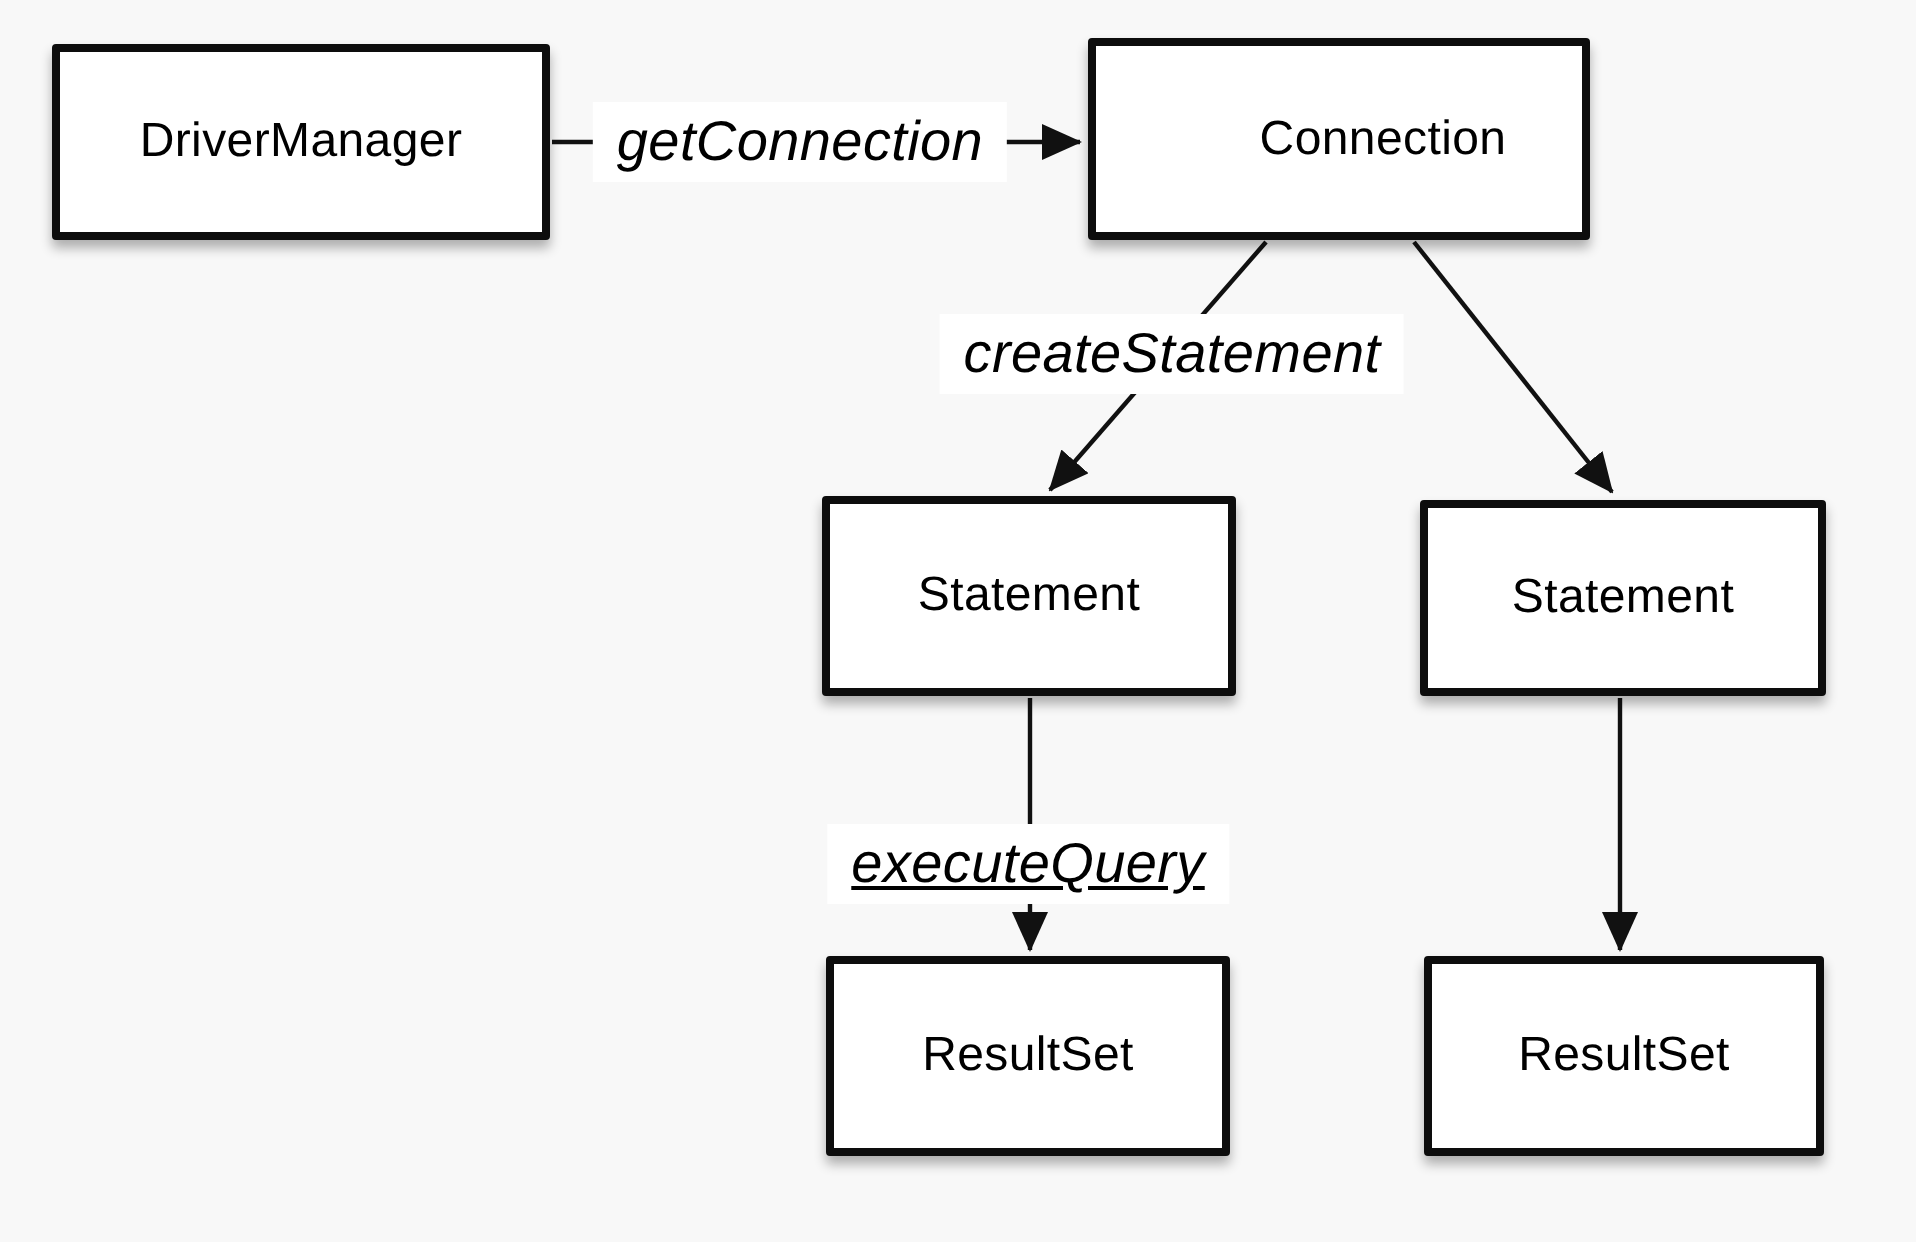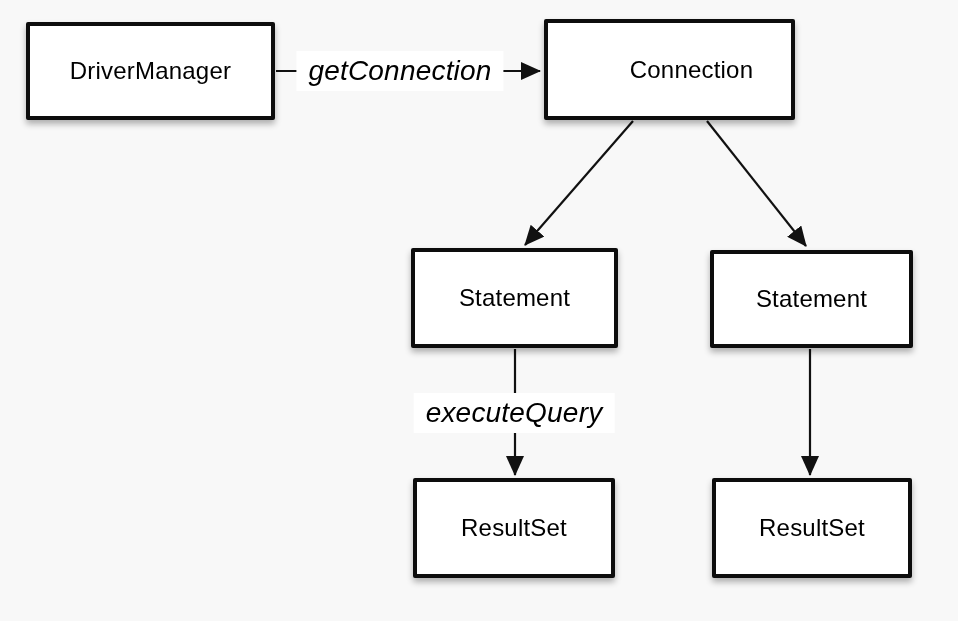--- a/index.html
+++ b/index.html
@@ -53,21 +53,21 @@
   
   #n-driver-manager   { left: 26px;  top: 22px;  width: 249px; height: 98px; }
   #n-connection       { left: 544px; top: 19px;  width: 251px; height: 101px; padding-left: 44px; }
   #n-statement-left   { left: 411px; top: 248px; width: 207px; height: 100px; }
   #n-statement-right  { left: 710px; top: 250px; width: 203px; height: 98px; }
   #n-resultset-left   { left: 413px; top: 478px; width: 202px; height: 100px; }
   #n-resultset-right  { left: 712px; top: 478px; width: 200px; height: 100px; }
   
   #l-get-connection   { left: 400px; top: 71px; }
   #l-create-statement { left: 586px; top: 177px; }
-  #l-execute-query    { left: 514px; top: 413px; }
+  #l-execute-query    { left: 514px; top: 432px; text-decoration: underline; }
 </style>
 </head>
 <body>
 
 <div class="stage" style="--bg: #f8f8f8; --node-fill: #ffffff; --node-border: #0d0d0d; --line: #111111; --label-bg: #ffffff; --text: #000000;">
 
   <svg class="edges" width="958" height="621" viewBox="0 0 958 621" aria-hidden="true">
     <defs>
       <marker id="arrow" markerUnits="userSpaceOnUse" markerWidth="20" markerHeight="18" refX="19" refY="9" orient="auto">
         <path d="M0,0 L20,9 L0,18 Z" fill="currentColor"></path>
@@ -87,16 +87,17 @@
   <div class="node" id="n-statement-left">Statement</div>
 
   <div class="node" id="n-statement-right">Statement</div>
 
   <div class="node" id="n-resultset-left">ResultSet</div>
 
   <div class="node" id="n-resultset-right">ResultSet</div>
 
   <div class="edge-label" id="l-get-connection">getConnection</div>
 
+  <div class="edge-label" id="l-create-statement">createStatement</div>
 
   <div class="edge-label" id="l-execute-query">executeQuery</div>
 
 </div>
 
 </body></html>

